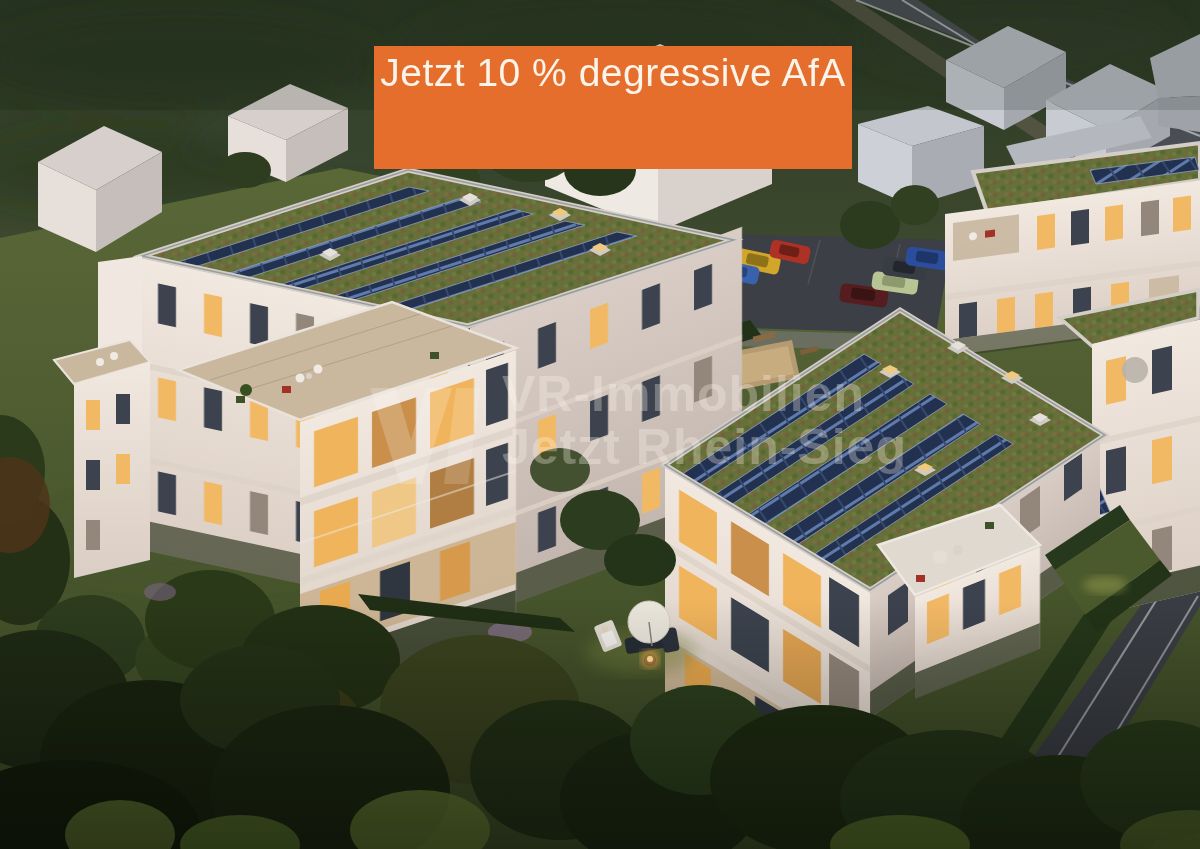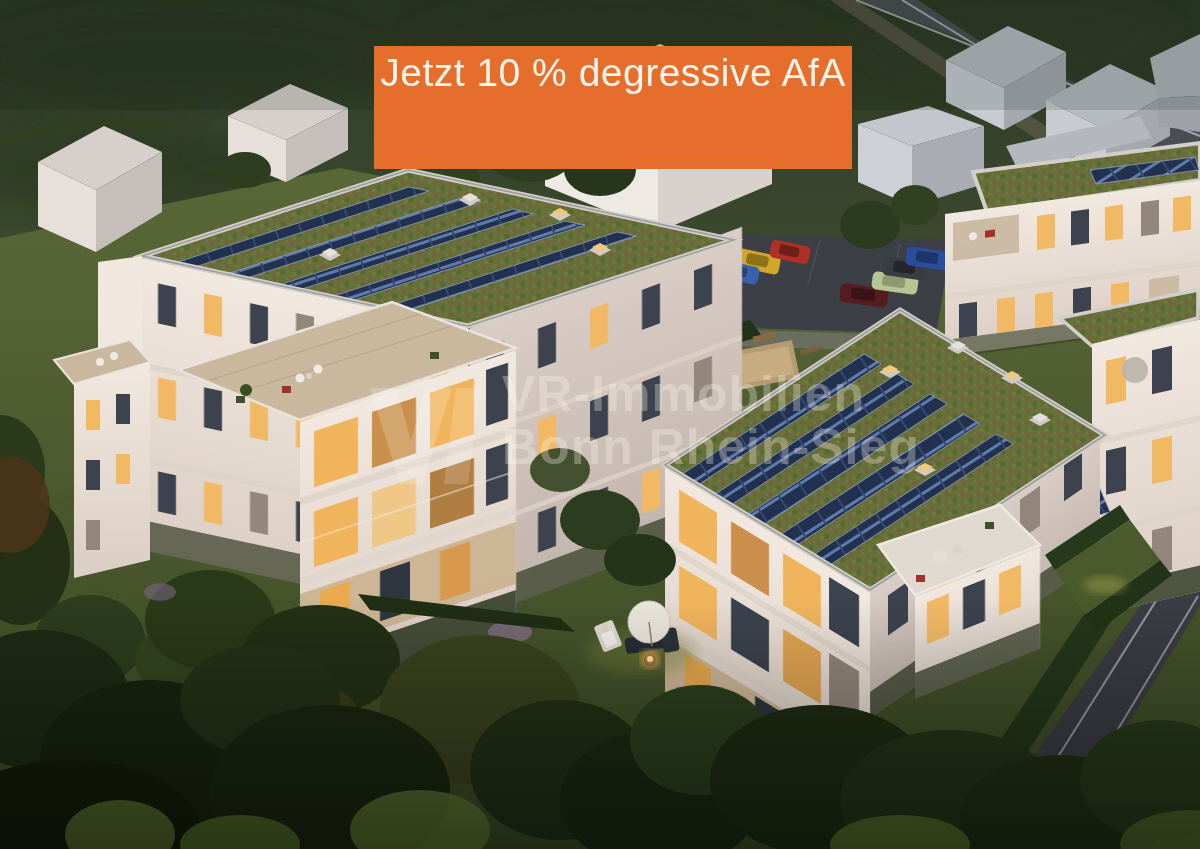--- a/index.html
+++ b/index.html
@@ -530,15 +530,15 @@
 <div class="banner" style="background: rgb(230, 110, 44); color: rgb(251, 244, 234);">
   <div>Jetzt 10 % degressive AfA</div>
 </div>
 
 <svg class="wm-logo" width="114" height="100" viewBox="0 0 114 100">
   <polygon points="4,2 30,2 45,54 60,2 86,2 56,98 34,98" fill="#FFFFFF" opacity=".20"></polygon>
   <polygon points="90,2 114,2 102,98 78,98" fill="#FFFFFF" opacity=".16"></polygon>
 </svg>
 <div class="watermark" style="color: rgba(255, 248, 238, 0.3);">
   <div>VR-Immobilien</div>
-  <div>Bonn Rhein-Sieg</div>
+  <div>Jetzt Rhein-Sieg</div>
 </div>
 </div>
 
 </body></html>

